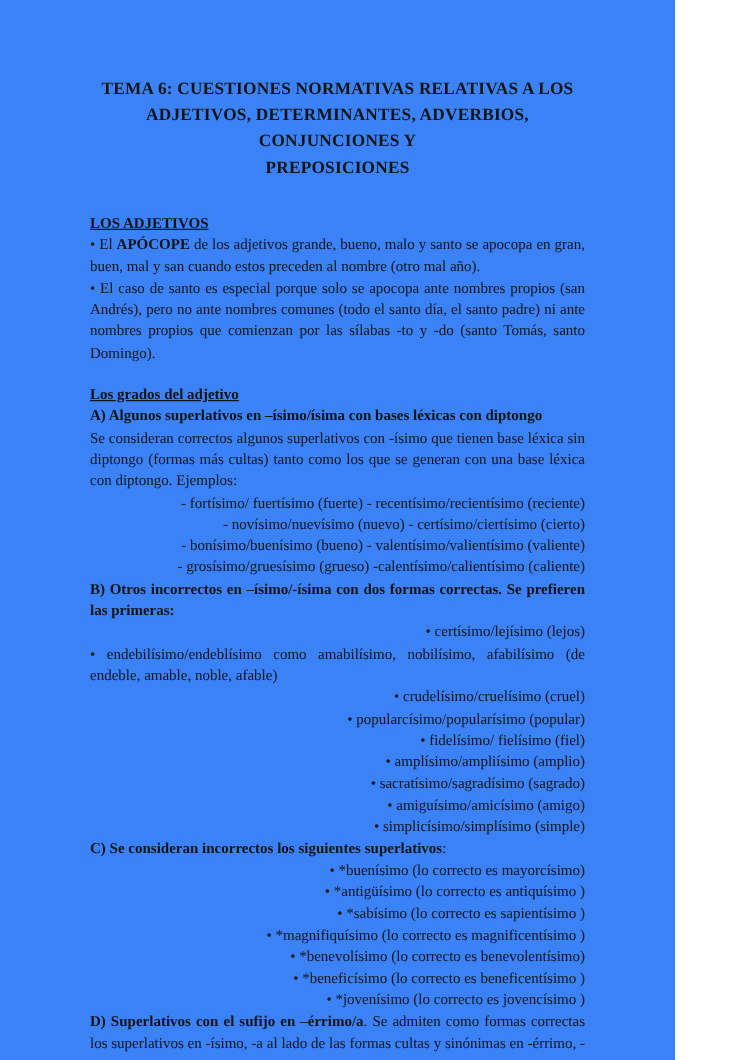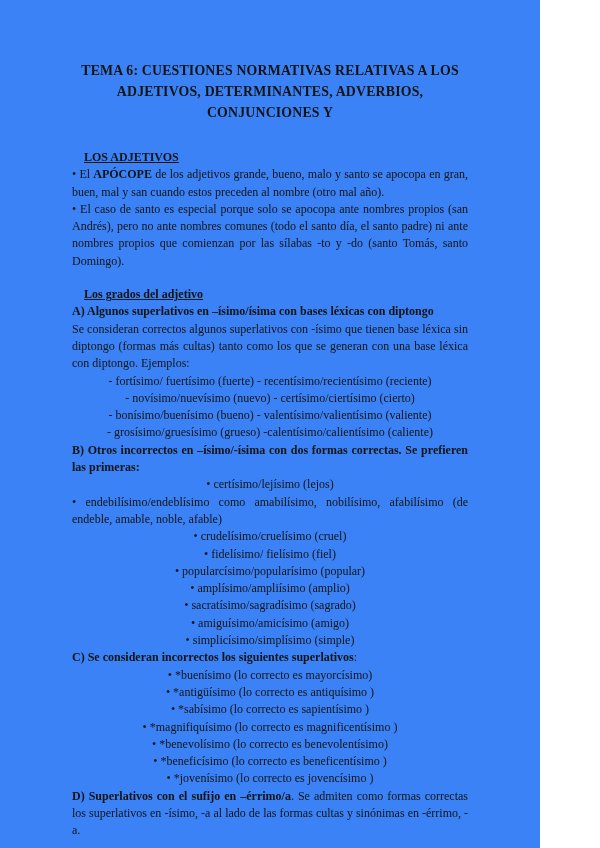--- a/index.html
+++ b/index.html
@@ -25,51 +25,52 @@
     font-weight: bold;
     font-size: 13.8px;
     line-height: 21px;
     letter-spacing: 0.2px;
   }
   .content {
     font-size: 12px;
     line-height: 17.3px;
   }
   .block { text-align: justify; }
-  .block.item { text-align: center; }
+  .block.item { text-align: right; }
   .block.gap { margin-top: 16px; }
   .seg.b { font-weight: bold; }
   .seg.i { }
-  .seg.u { text-decoration: underline; margin-left: 12px; }
+  .seg.u { text-decoration: underline; }
 </style>
 </head>
 <body>
 
 <div class="page">
   <div class="title-block">
     <div class="title-line">TEMA 6: CUESTIONES NORMATIVAS RELATIVAS A LOS</div>
     <div class="title-line">ADJETIVOS, DETERMINANTES, ADVERBIOS, CONJUNCIONES Y</div>
+    <div class="title-line">PREPOSICIONES</div>
   </div>
   <div class="content">
       <div class="block heading"><span class="seg b u">LOS ADJETIVOS</span></div>
       <div class="block para"><span class="seg">• El </span><span class="seg b">APÓCOPE</span><span class="seg"> de los adjetivos </span><span class="seg i">grande, bueno, malo y santo</span><span class="seg"> se apocopa en </span><span class="seg i">gran, buen, mal y san</span><span class="seg"> cuando estos preceden al nombre (</span><span class="seg i">otro mal año</span><span class="seg">).</span></div>
       <div class="block para"><span class="seg">• El caso de </span><span class="seg i">santo</span><span class="seg"> es especial porque solo se apocopa ante nombres propios (</span><span class="seg i">san Andrés</span><span class="seg">), pero no ante nombres comunes (</span><span class="seg i">todo el santo día, el santo padre</span><span class="seg">) ni ante nombres propios que comienzan por las sílabas </span><span class="seg i">-to</span><span class="seg"> y </span><span class="seg i">-do</span><span class="seg"> (</span><span class="seg i">santo Tomás, santo Domingo</span><span class="seg">).</span></div>
       <div class="block heading gap"><span class="seg b u">Los grados del adjetivo</span></div>
       <div class="block para"><span class="seg b">A) Algunos superlativos en </span><span class="seg b i">–ísimo/ísima</span><span class="seg b"> con bases léxicas con diptongo</span></div>
       <div class="block para"><span class="seg">Se consideran correctos algunos superlativos con </span><span class="seg i">-ísimo</span><span class="seg"> que tienen base léxica sin diptongo (formas más cultas) tanto como los que se generan con una base léxica con diptongo. Ejemplos:</span></div>
       <div class="block item"><span class="seg i">- fortísimo/ fuertísimo (fuerte) - recentísimo/recientísimo (reciente)</span></div>
       <div class="block item"><span class="seg i">- novísimo/nuevísimo (nuevo) - certísimo/ciertísimo (cierto)</span></div>
       <div class="block item"><span class="seg i">- bonísimo/buenísimo (bueno) - valentísimo/valientísimo (valiente)</span></div>
       <div class="block item"><span class="seg i">- grosísimo/gruesísimo (grueso) -calentísimo/calientísimo (caliente)</span></div>
       <div class="block para"><span class="seg b">B) Otros incorrectos en </span><span class="seg b i">–ísimo/-ísima</span><span class="seg b"> con dos formas correctas. Se prefieren las primeras:</span></div>
       <div class="block item"><span class="seg">• </span><span class="seg i">certísimo/lejísimo (lejos)</span></div>
       <div class="block para"><span class="seg">• </span><span class="seg i">endebilísimo/endeblísimo</span><span class="seg"> como </span><span class="seg i">amabilísimo, nobilísimo, afabilísimo</span><span class="seg"> (de </span><span class="seg i">endeble, amable, noble, afable</span><span class="seg">)</span></div>
       <div class="block item"><span class="seg">• </span><span class="seg i">crudelísimo/cruelísimo (cruel)</span></div>
+      <div class="block item"><span class="seg">• </span><span class="seg i">popularcísimo/popularísimo (popular)</span></div>
       <div class="block item"><span class="seg">• </span><span class="seg i">fidelísimo/ fielísimo (fiel)</span></div>
-      <div class="block item"><span class="seg">• </span><span class="seg i">popularcísimo/popularísimo (popular)</span></div>
       <div class="block item"><span class="seg">• </span><span class="seg i">amplísimo/ampliísimo (amplio)</span></div>
       <div class="block item"><span class="seg">• </span><span class="seg i">sacratísimo/sagradísimo (sagrado)</span></div>
       <div class="block item"><span class="seg">• </span><span class="seg i">amiguísimo/amicísimo (amigo)</span></div>
       <div class="block item"><span class="seg">• </span><span class="seg i">simplicísimo/simplísimo (simple)</span></div>
       <div class="block para"><span class="seg b">C) Se consideran incorrectos los siguientes superlativos</span><span class="seg">:</span></div>
       <div class="block item"><span class="seg">• </span><span class="seg i">*buenísimo</span><span class="seg"> (lo correcto es </span><span class="seg i">mayorcísimo</span><span class="seg">)</span></div>
       <div class="block item"><span class="seg">• </span><span class="seg i">*antigüísimo</span><span class="seg"> (lo correcto es </span><span class="seg i">antiquísimo</span><span class="seg"> )</span></div>
       <div class="block item"><span class="seg">• </span><span class="seg i">*sabísimo</span><span class="seg"> (lo correcto es </span><span class="seg i">sapientísimo</span><span class="seg"> )</span></div>
       <div class="block item"><span class="seg">• </span><span class="seg i">*magnifiquísimo</span><span class="seg"> (lo correcto es </span><span class="seg i">magnificentísimo</span><span class="seg"> )</span></div>
       <div class="block item"><span class="seg">• </span><span class="seg i">*benevolísimo</span><span class="seg"> (lo correcto es </span><span class="seg i">benevolentísimo</span><span class="seg">)</span></div>

